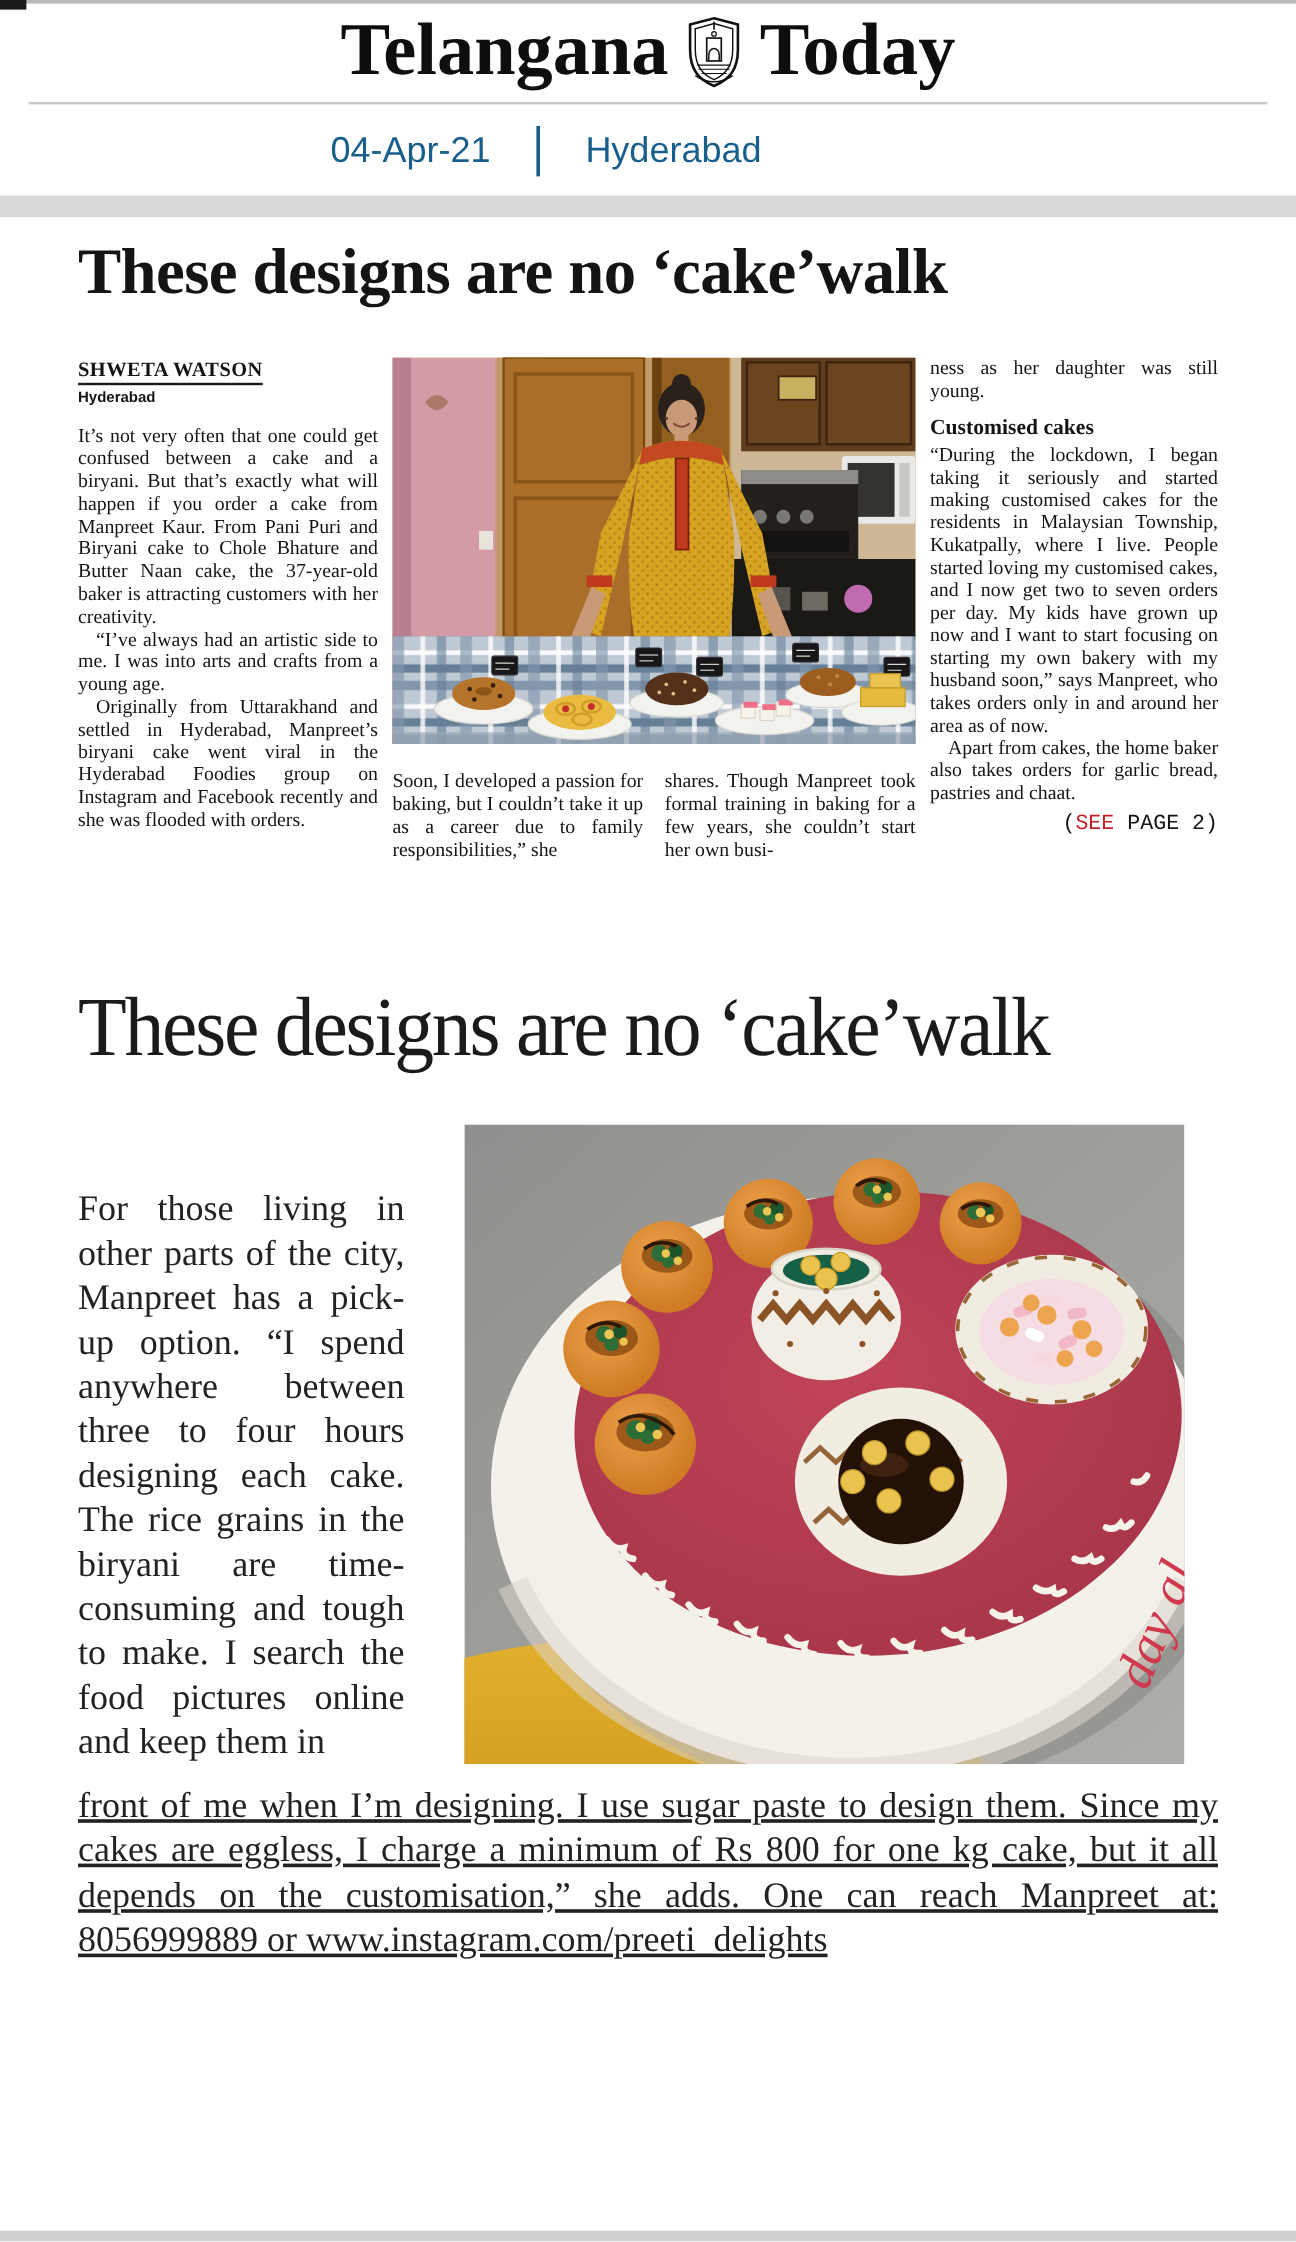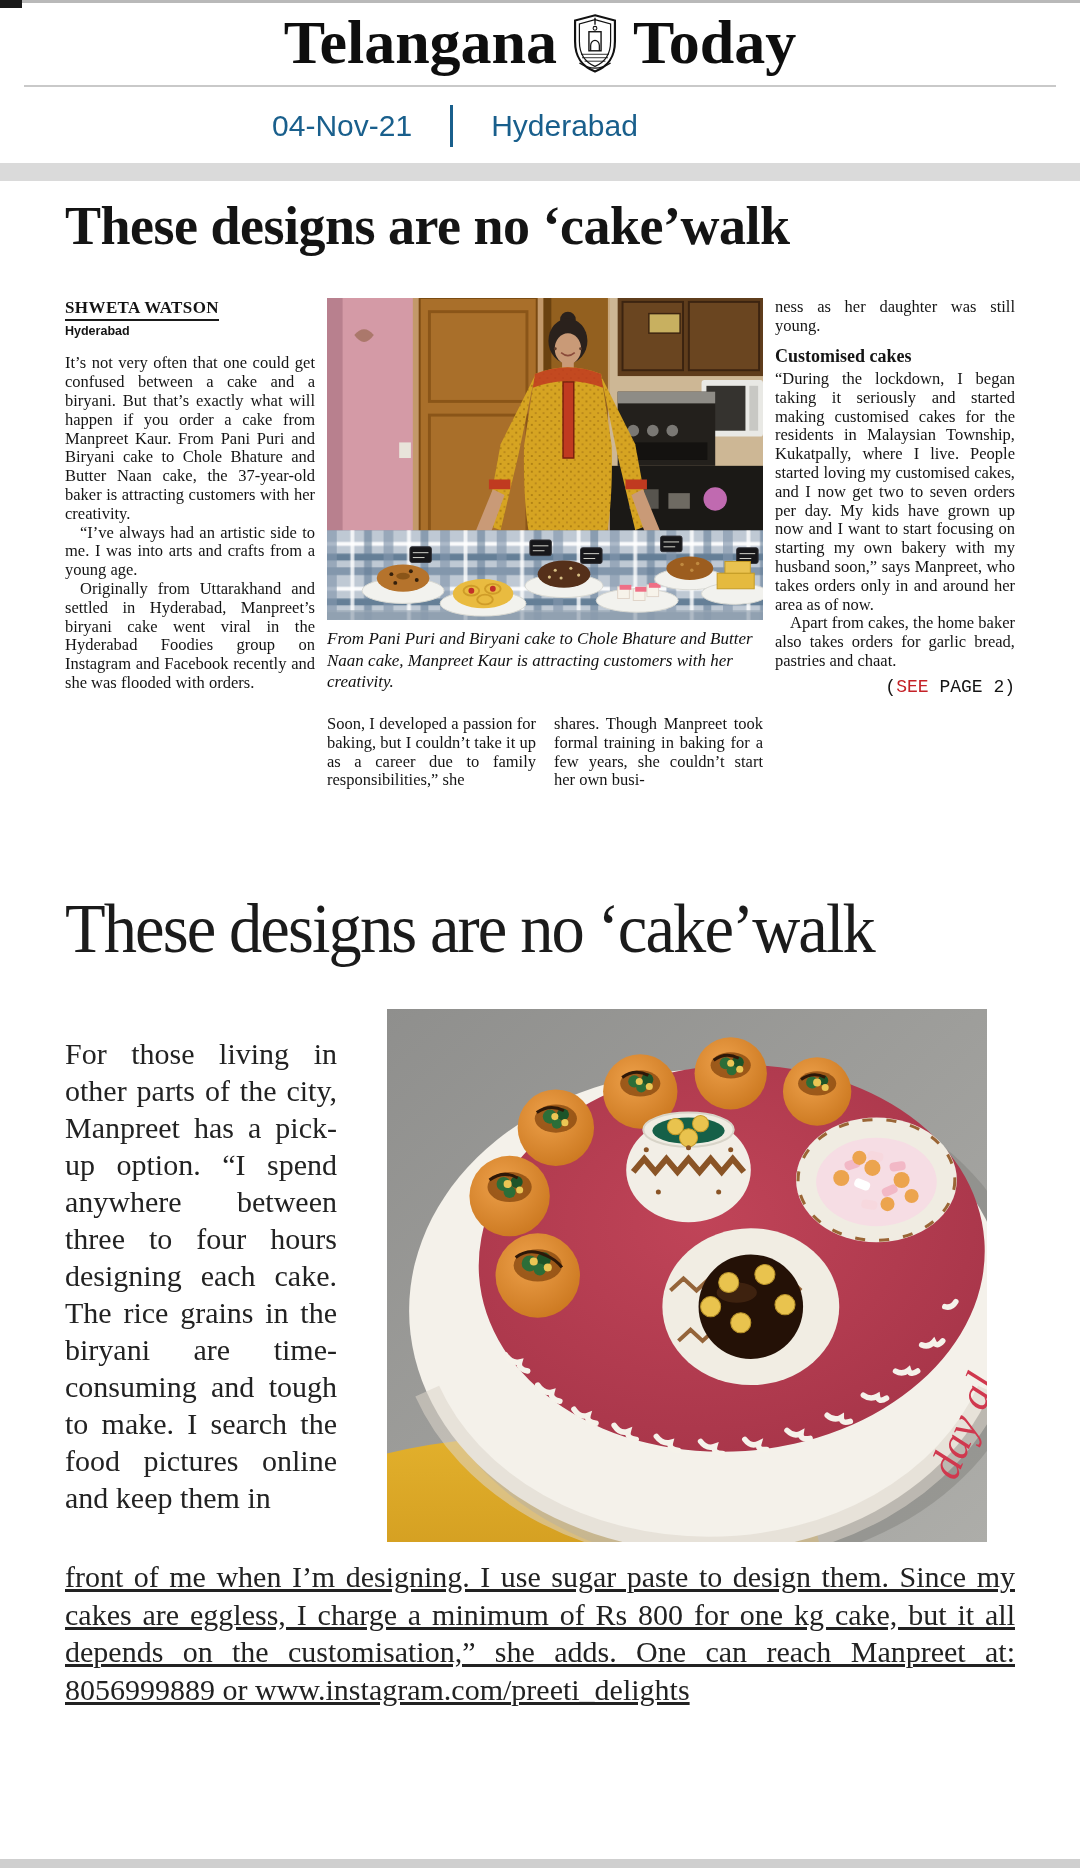--- a/index.html
+++ b/index.html
@@ -42,21 +42,21 @@
   .a1-subcols { display:flex; gap:18px; margin-top:22px; }
   .a1-subcols p { flex:1; font-size:16.5px; line-height:18.8px; text-align:justify; }
   .subhead { font-size:18px; font-weight:bold; margin:10px 0 3px 0; }
   .jumpline { text-align:right; font-family:Liberation Mono, monospace; font-size:18px; margin-top:6px; }
   .jumpline .red { color:#c42127; }
 
   
   .article2 { margin-top:100px; }
   .headline2 { font-size:70px; font-weight:400; letter-spacing:-2px; color:#1b1b1b; line-height:1.1;
     transform:scaleX(0.95); transform-origin:left; white-space:nowrap; }
-  .a2-row { display:flex; gap:50px; margin-top:42px; align-items:center; }
+  .a2-row { display:flex; gap:50px; margin-top:42px; align-items:flex-end; }
   .a2-left { width:272px; flex:none; font-size:30px; line-height:37px; text-align:justify; color:#222; }
   .photo2 { width:600px; height:533px; display:block; }
   .a2-bottom { font-size:30px; line-height:37.5px; text-align:justify; color:#222; margin-top:16px;text-decoration:underline; }
 </style>
 </head>
 <body>
 
 <div class="page">
 
   <div class="top-strip">
@@ -77,21 +77,21 @@
           <line x1="14" y1="48" x2="46" y2="48" stroke="#111" stroke-width="1"></line>
           <line x1="15" y1="52" x2="45" y2="52" stroke="#111" stroke-width="1"></line>
           <line x1="18" y1="56" x2="42" y2="56" stroke="#111" stroke-width="1"></line>
           <path d="M12,58 q18,12 36,0" fill="none" stroke="#111" stroke-width="1.4"></path>
         </svg>
       </span>
       <span>Today</span>
     </h1>
     <hr class="masthead-rule">
     <div class="date-row">
-      <span>04-Nov-21</span>
+      <span>04-Apr-21</span>
       <span class="date-divider"></span>
       <span>Hyderabad</span>
     </div>
   </header>
 
   <div class="gray-band"></div>
 
   <div class="content">
 
     <article class="article1">
@@ -248,21 +248,20 @@
                 <ellipse cx="372" cy="277" rx="24" ry="12" fill="#9c5d1f"></ellipse>
                 <circle cx="364" cy="273" r="1.8" fill="#c08a40"></circle>
                   <circle cx="380" cy="272" r="1.8" fill="#c08a40"></circle>
                 <circle cx="374" cy="279" r="1.8" fill="#c08a40"></circle>
 
                 <ellipse cx="418" cy="303" rx="34" ry="11" fill="#f2f2ee" stroke="#d8d8d2"></ellipse>
                 <rect x="400" y="282" width="38" height="16" fill="#e5ba3e" stroke="#c49a22"></rect>
                 <rect x="408" y="270" width="26" height="12" fill="#e9c250" stroke="#c49a22"></rect>
               </g>
             </svg>
-            <figcaption class="caption">From Pani Puri and Biryani cake to Chole Bhature and Butter Naan cake, Manpreet Kaur is attracting customers with her creativity.</figcaption>
           </figure>
           <div class="a1-subcols">
             <p>Soon, I developed a passion for baking, but I couldn’t take it up as a career due to family responsibilities,” she</p>
             <p>shares. Though Manpreet took formal training in baking for a few years, she couldn’t start her own busi-</p>
           </div>
         </div>
 
         <div class="a1-col3 body1">
           <p>ness as her daughter was still young.</p>
           <h3 class="subhead">Customised cakes</h3>

